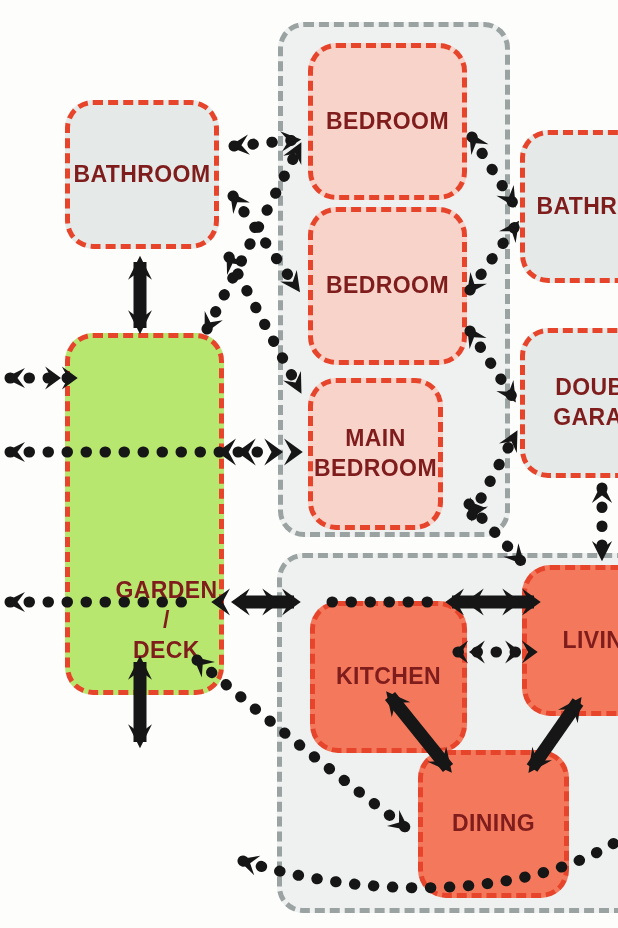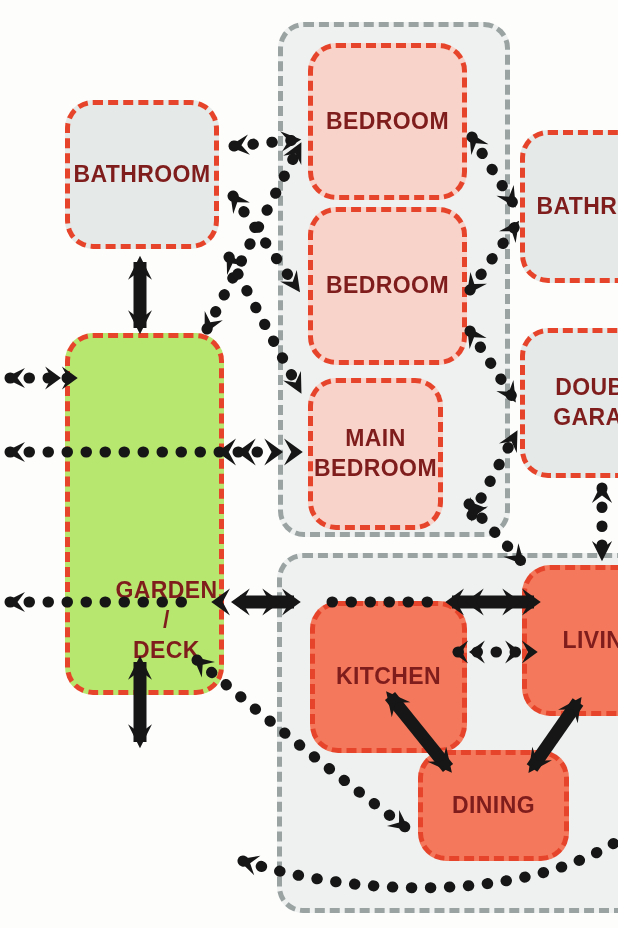--- a/index.html
+++ b/index.html
@@ -73,21 +73,21 @@
   </div>
 
   <div class="room salmon" style="left:310px;top:565px;width:157px;height:152px;margin-top:36px;">
     <span class="label">KITCHEN</span>
   </div>
 
   <div class="room salmon" style="left:522px;top:565px;width:160px;height:151px;">
     <span class="label">LIVING</span>
   </div>
 
-  <div class="room salmon" style="left:418px;top:750px;width:151px;height:111px;">
+  <div class="room salmon" style="left:418px;top:750px;width:151px;height:148px;">
     <span class="label">DINING</span>
   </div>
 
   <svg id="arrow-layer" width="618" height="928" viewBox="0 0 618 928">
     <defs>
       <marker id="m1" viewBox="-7 -5 13 10" refX="2.2" refY="0" markerWidth="2.6" markerHeight="2.0" orient="auto-start-reverse" markerUnits="strokeWidth">
         <path d="M-4.6,-4.6 L4.6,0 L-4.6,4.6 L-1.2,0 Z" fill="#161616"></path>
       </marker>
       <marker id="m2" viewBox="-10 -6 16 12" refX="2.6" refY="0" markerWidth="3.2" markerHeight="2.4" orient="auto-start-reverse" markerUnits="strokeWidth">
         <path d="M-2.0,-5.2 L5.2,0 L-2.0,5.2 L0.8,0 Z" fill="#161616"></path>

